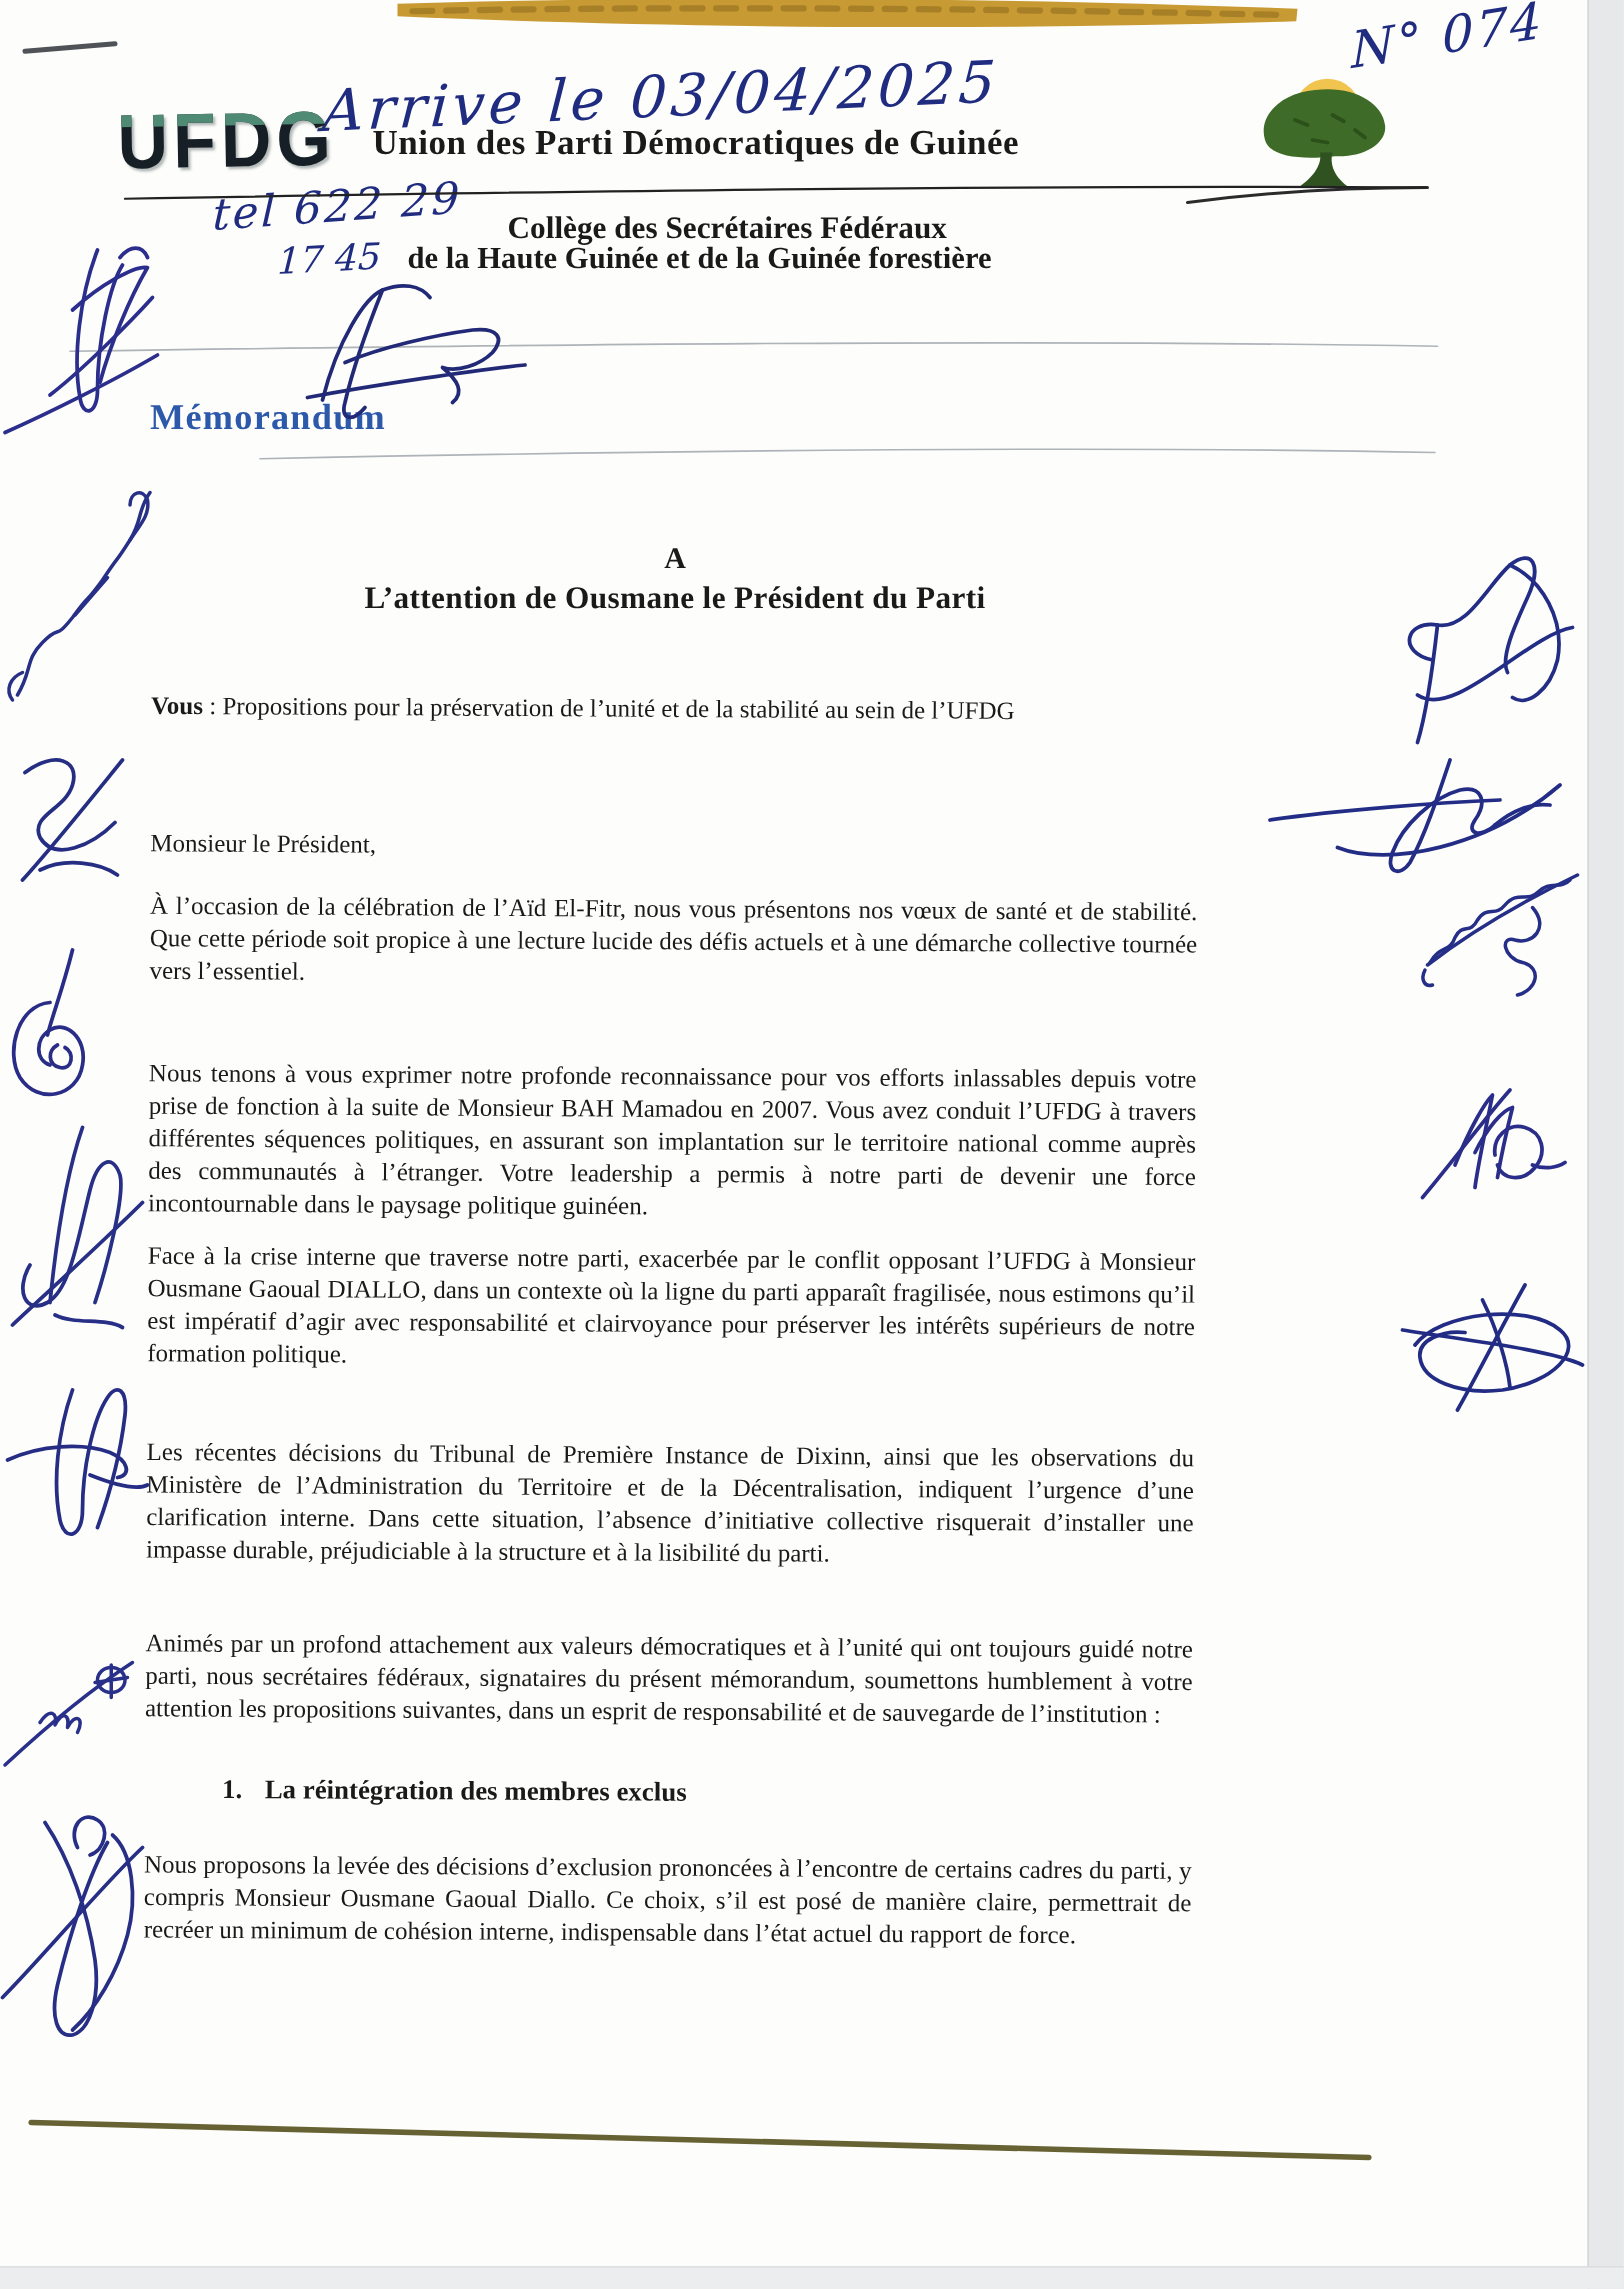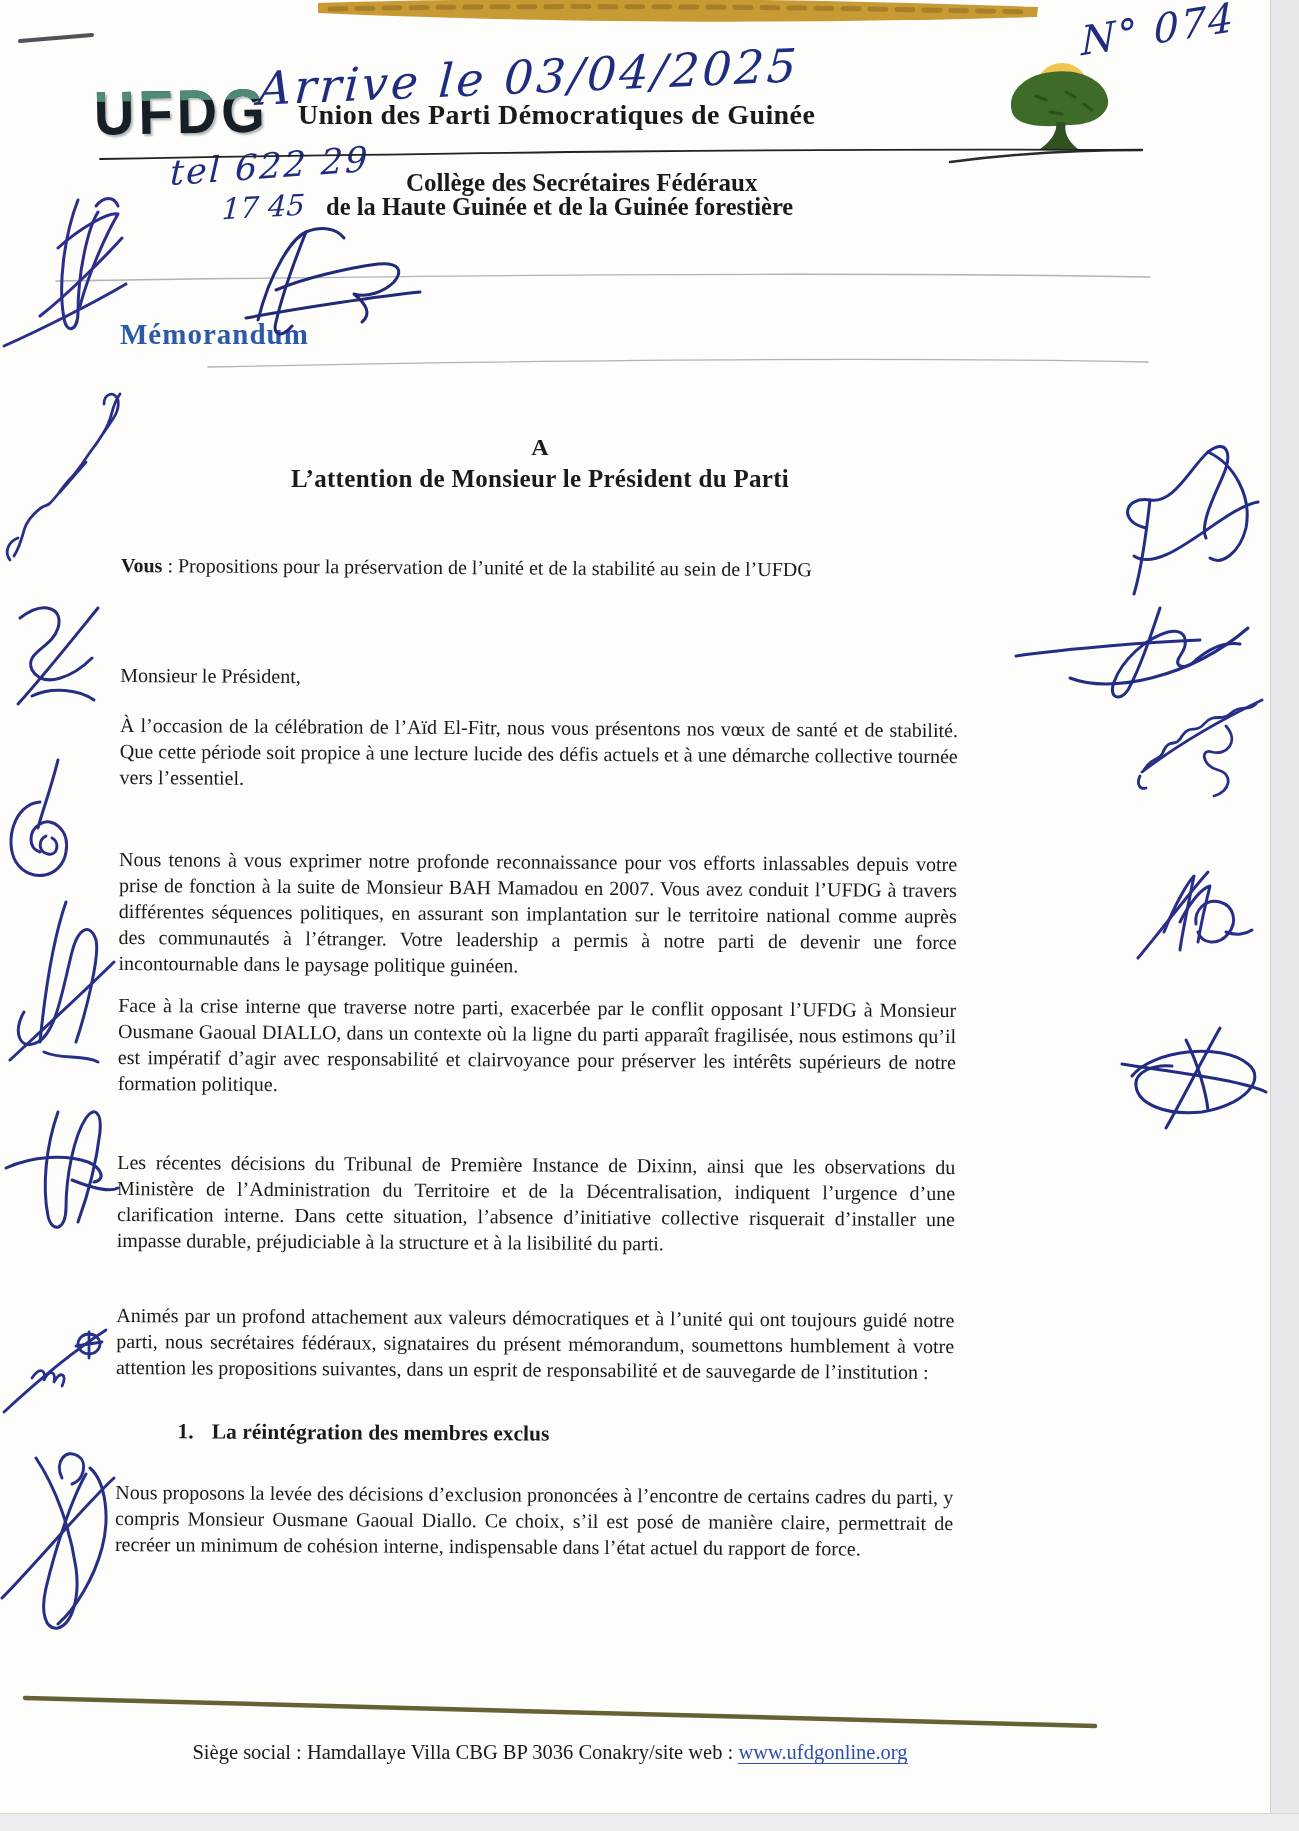--- a/index.html
+++ b/index.html
@@ -68,37 +68,36 @@
     <span class="logo-txt logo-tint" aria-hidden="true">UFDG</span>
   </div>
   <div class="abs txt org-name">Union des Parti Démocratiques de Guinée</div>
   <div class="abs txt college1">Collège des Secrétaires Fédéraux</div>
   <div class="abs txt college2">de la Haute Guinée et de la Guinée forestière</div>
 
   <div class="abs txt memo-title">Mémorandum</div>
 
   <div class="addressee txt">
     <p class="addr-a">A</p>
-    <p class="addr-line">L’attention de Monsieur le Président du Parti</p>
+    <p class="addr-line">L’attention de Ousmane le Président du Parti</p>
   </div>
 
   <div class="abs txt doc-body">
     <p class="subject"><b>Vous</b><span> : Propositions pour la préservation de l’unité et de la stabilité au sein de l’UFDG</span></p>
     <p class="salutation">Monsieur le Président,</p>
     <p style="margin-bottom:56px;">À l’occasion de la célébration de l’Aïd El-Fitr, nous vous présentons nos vœux de santé et de stabilité. Que cette période soit propice à une lecture lucide des défis actuels et à une démarche collective tournée vers l’essentiel.</p>
     <p style="margin-bottom:16px;">Nous tenons à vous exprimer notre profonde reconnaissance pour vos efforts inlassables depuis votre prise de fonction à la suite de Monsieur BAH Mamadou en 2007. Vous avez conduit l’UFDG à travers différentes séquences politiques, en assurant son implantation sur le territoire national comme auprès des communautés à l’étranger. Votre leadership a permis à notre parti de devenir une force incontournable dans le paysage politique guinéen.</p>
     <p style="margin-bottom:53px;">Face à la crise interne que traverse notre parti, exacerbée par le conflit opposant l’UFDG à Monsieur Ousmane Gaoual DIALLO, dans un contexte où la ligne du parti apparaît fragilisée, nous estimons qu’il est impératif d’agir avec responsabilité et clairvoyance pour préserver les intérêts supérieurs de notre formation politique.</p>
     <p style="margin-bottom:49px;">Les récentes décisions du Tribunal de Première Instance de Dixinn, ainsi que les observations du Ministère de l’Administration du Territoire et de la Décentralisation, indiquent l’urgence d’une clarification interne. Dans cette situation, l’absence d’initiative collective risquerait d’installer une impasse durable, préjudiciable à la structure et à la lisibilité du parti.</p>
     <p style="margin-bottom:38px;">Animés par un profond attachement aux valeurs démocratiques et à l’unité qui ont toujours guidé notre parti, nous secrétaires fédéraux, signataires du présent mémorandum, soumettons humblement à votre attention les propositions suivantes, dans un esprit de responsabilité et de sauvegarde de l’institution :</p>
     <p class="section-head" style="margin-bottom:35px;"><span class="num">1.</span><span>La réintégration des membres exclus</span></p>
     <p>Nous proposons la levée des décisions d’exclusion prononcées à l’encontre de certains cadres du parti, y compris Monsieur Ousmane Gaoual Diallo. Ce choix, s’il est posé de manière claire, permettrait de recréer un minimum de cohésion interne, indispensable dans l’état actuel du rapport de force.</p>
   </div>
 
   <div class="abs txt footer">
-    <div><span>Siège social : Hamdallaye Villa CBG   BP 3036 Conakry/site web : </span><span class="weblink">www.ufdgonline.org</span></div>
   </div>
 
   <svg class="ink-overlay" width="1299" height="1831" viewBox="0 0 1299 1831">
     <g fill="none" stroke-linecap="round" stroke-linejoin="round">
 
       <g>
         <path d="M318,3 C520,-3 760,-3 1038,7 L1037,17 C780,25 520,22 318,13 Z" fill="#c89a33" stroke="none"></path>
         <path d="M330,9 C520,5 760,6 1028,12" stroke="#8a6a1e" stroke-width="5" stroke-dasharray="16 11" opacity=".55"></path>
       </g>
 

